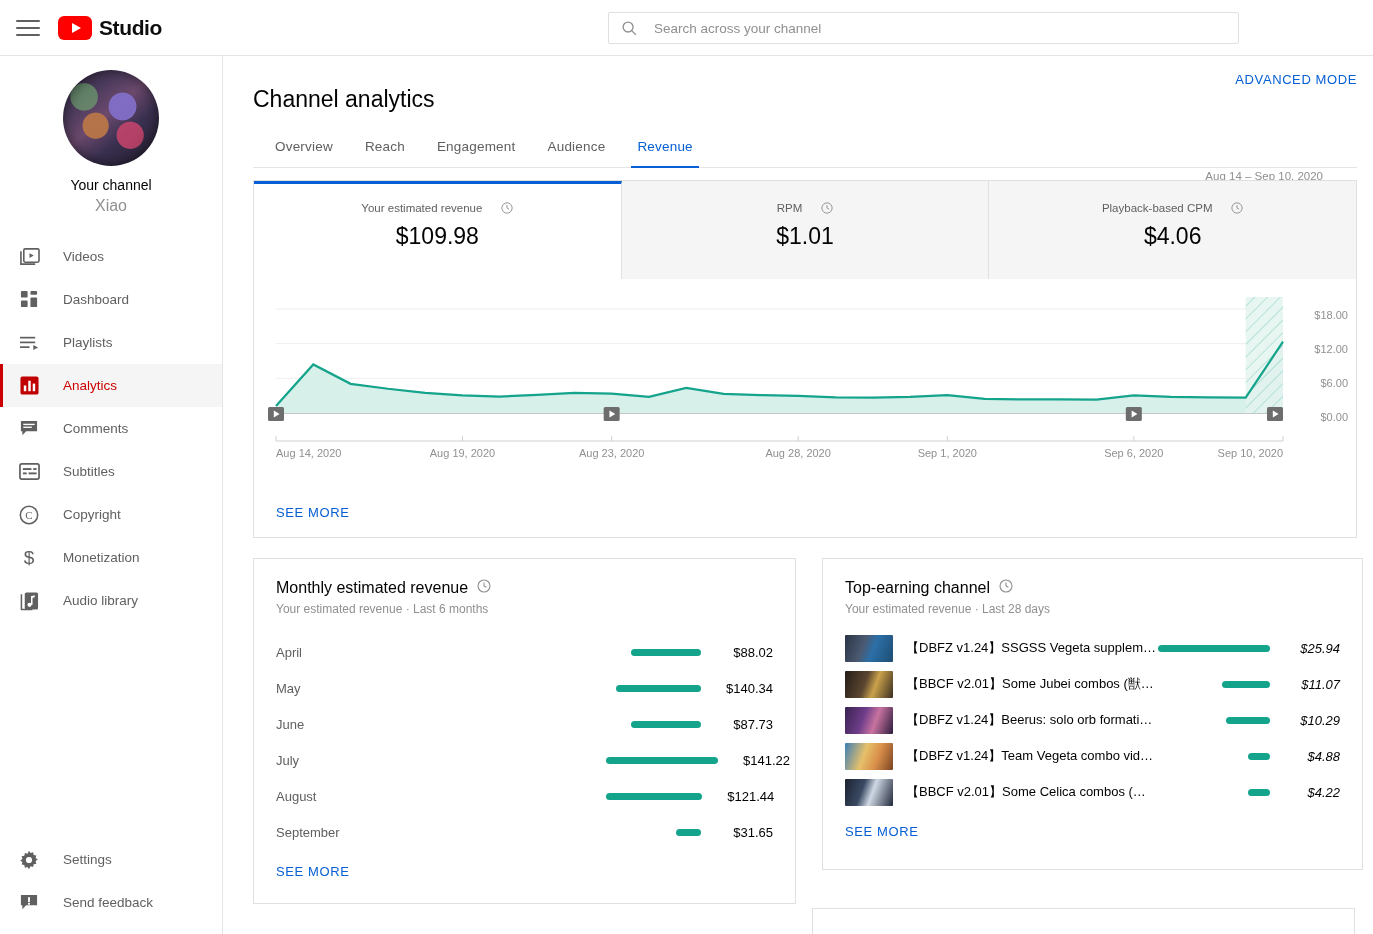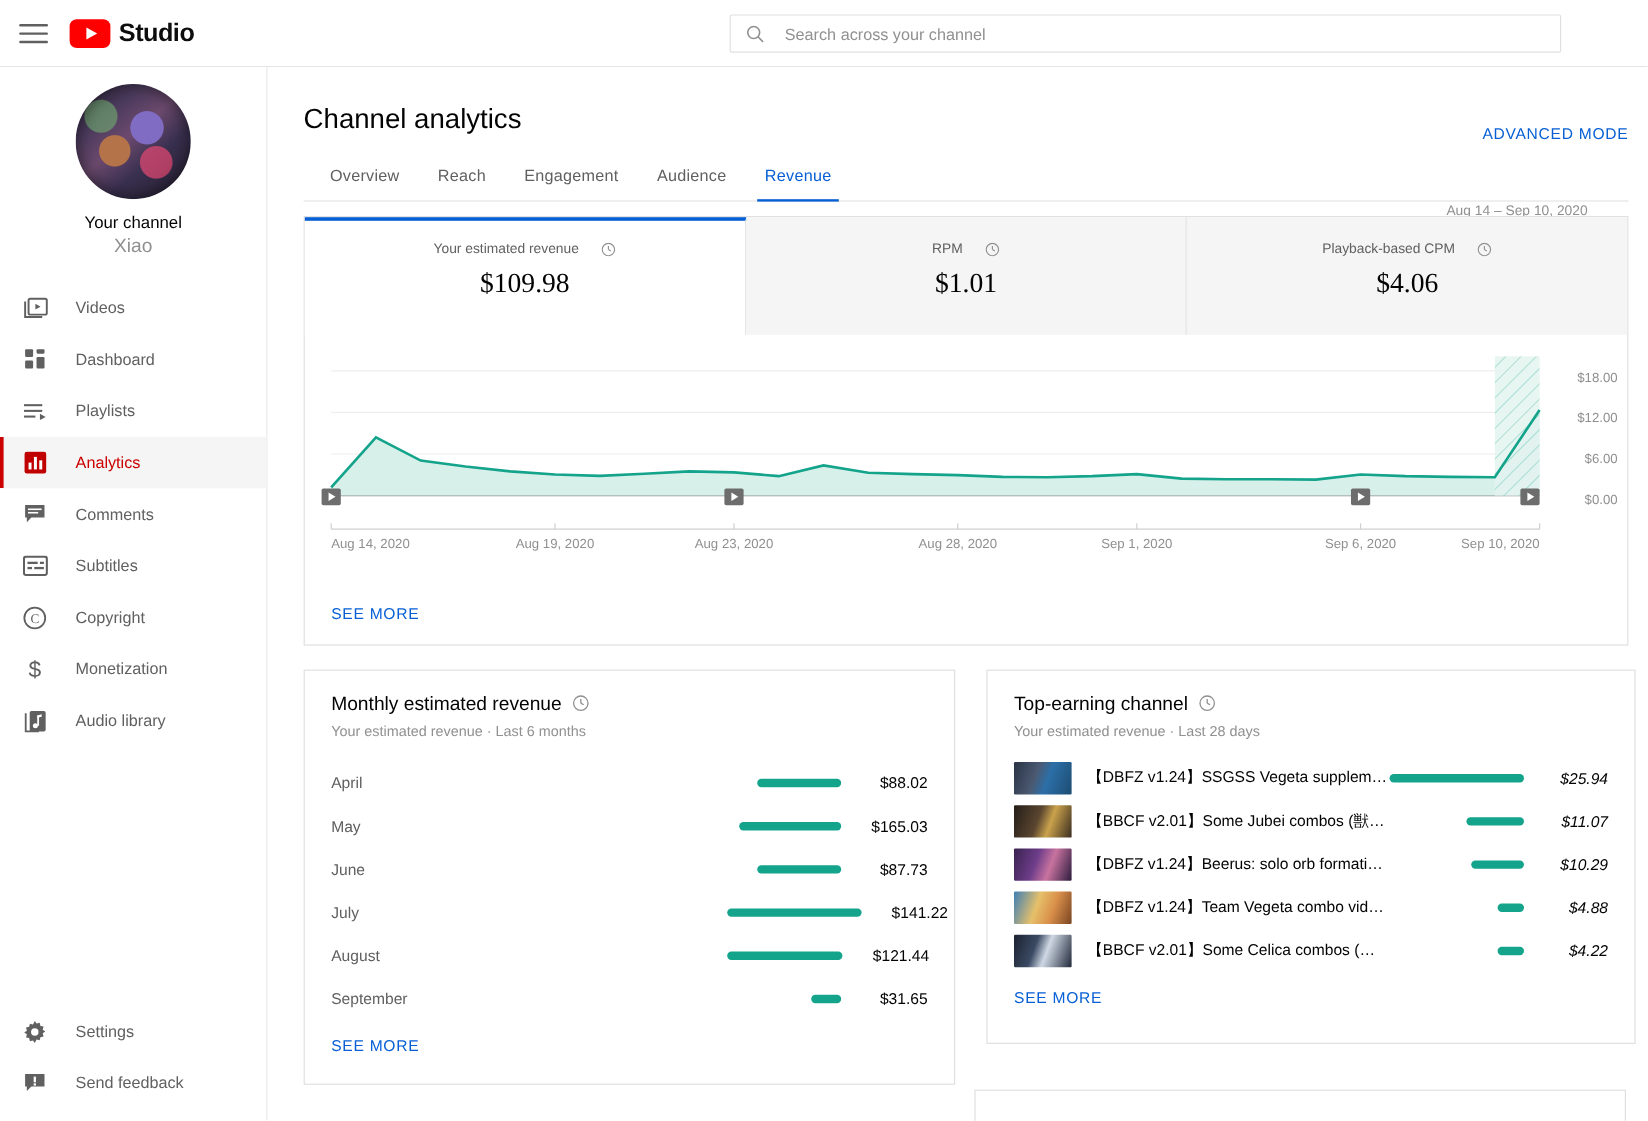--- a/index.html
+++ b/index.html
@@ -31,21 +31,21 @@
     display: flex; align-items: center; justify-content: center;
   }
   .yt-logo .tri {
     width: 0; height: 0; border-left: 9px solid #fff;
     border-top: 5.5px solid transparent; border-bottom: 5.5px solid transparent;
     margin-left: 2px;
   }
   .brand-text { font-size: 21px; font-weight: 700; letter-spacing: -0.4px; color: #0d0d0d; }
 
   .searchwrap {
-    position: absolute; left: 608px; top: 12px; width: 693px; height: 32px;
+    position: absolute; left: 608px; top: 12px; width: 631px; height: 32px;
     border: 1px solid #e0e0e0; border-radius: 2px; background: #fff;
     display: flex; align-items: center; padding: 0 12px;
   }
   .searchwrap svg { flex: 0 0 auto; margin-right: 14px; }
   .searchwrap input {
     flex: 1; border: 0; outline: 0; font-size: 13.5px; color: #606060;
     font-family: "Liberation Sans", sans-serif; background: transparent;
   }
   .searchwrap input::placeholder { color: #909090; }
 
@@ -81,21 +81,21 @@
   .nav-spacer { flex: 1 1 auto; }
   .nav-bottom { padding-bottom: 10px; }
 
   
   .main {
     position: absolute; top: 56px; left: 223px; right: 0; bottom: 0;
     background: #fff; overflow: hidden; padding: 0 16px 0 30px;
   }
   .page-title { font-size: 23px; font-weight: 400; color: #030303; margin: 30px 0 0 0; }
   .adv-mode {
-    position: absolute; right: 16px; top: 48px; font-size: 13px; font-weight: 500;
+    position: absolute; right: 16px; top: 16px; font-size: 13px; font-weight: 500;
     color: #065fd4; letter-spacing: .6px; cursor: pointer;
   }
   .daterange {
     position: absolute; right: 16px; top: 112px; text-align: right; cursor: pointer;
     padding-right: 34px; min-width: 190px;
   }
   .daterange .dr-range { font-size: 11.5px; color: #909090; line-height: 16px; }
   .daterange .dr-label { font-size: 15px; color: #030303; line-height: 22px; }
   .daterange .caret {
     position: absolute; right: 8px; top: 20px;
@@ -124,21 +124,21 @@
   .metric {
     flex: 1 1 0; background: #f5f5f5; border-right: 1px solid #e0e0e0;
     display: flex; flex-direction: column; align-items: center; justify-content: flex-start;
     padding-top: 21px; cursor: pointer; position: relative;
   }
   .metric:last-child { border-right: 0; }
   .metric.selected { background: #fff; border-top: 3px solid #065fd4; padding-top: 18px; }
   .metric-label {
     font-size: 11.5px; color: #606060; display: flex; align-items: center; gap: 19px;
   }
-  .metric-value { font-size: 23px; color: #030303; margin-top: 9px; font-weight: 400; font-family: Liberation Serif, serif; }
+  .metric-value { font-size: 23px; color: #030303; margin-top: 9px; font-weight: 400; }
   .info-ic { display: inline-flex; }
 
   .chartbody { position: relative; height: 230px; }
   .chartbody svg { display: block; }
   .ylabels { position: absolute; right: 8px; top: 30px; }
   .ylabel { position: absolute; font-size: 11px; color: #909090; right: 0; white-space: nowrap; }
 
   .seemore-row { position: absolute; left: 0; bottom: 0; padding: 0 22px 16px; }
   .seemore {
     font-size: 13px; font-weight: 500; color: #065fd4; letter-spacing: .6px; cursor: pointer;
@@ -483,21 +483,21 @@
               <div class="mbarwrap">
                 <div class="mbar" style="width: 69.8077px;"></div>
               </div>
               <div class="mval">$88.02</div>
             </div>
             <div class="mrow">
               <div class="mname">May</div>
               <div class="mbarwrap">
                 <div class="mbar" style="width: 85.0746px;"></div>
               </div>
-              <div class="mval">$165.03</div>
+              <div class="mval">$140.34</div>
             </div>
             <div class="mrow">
               <div class="mname">June</div>
               <div class="mbarwrap">
                 <div class="mbar" style="width: 69.5777px;"></div>
               </div>
               <div class="mval">$87.73</div>
             </div>
             <div class="mrow">
               <div class="mname">July</div>

